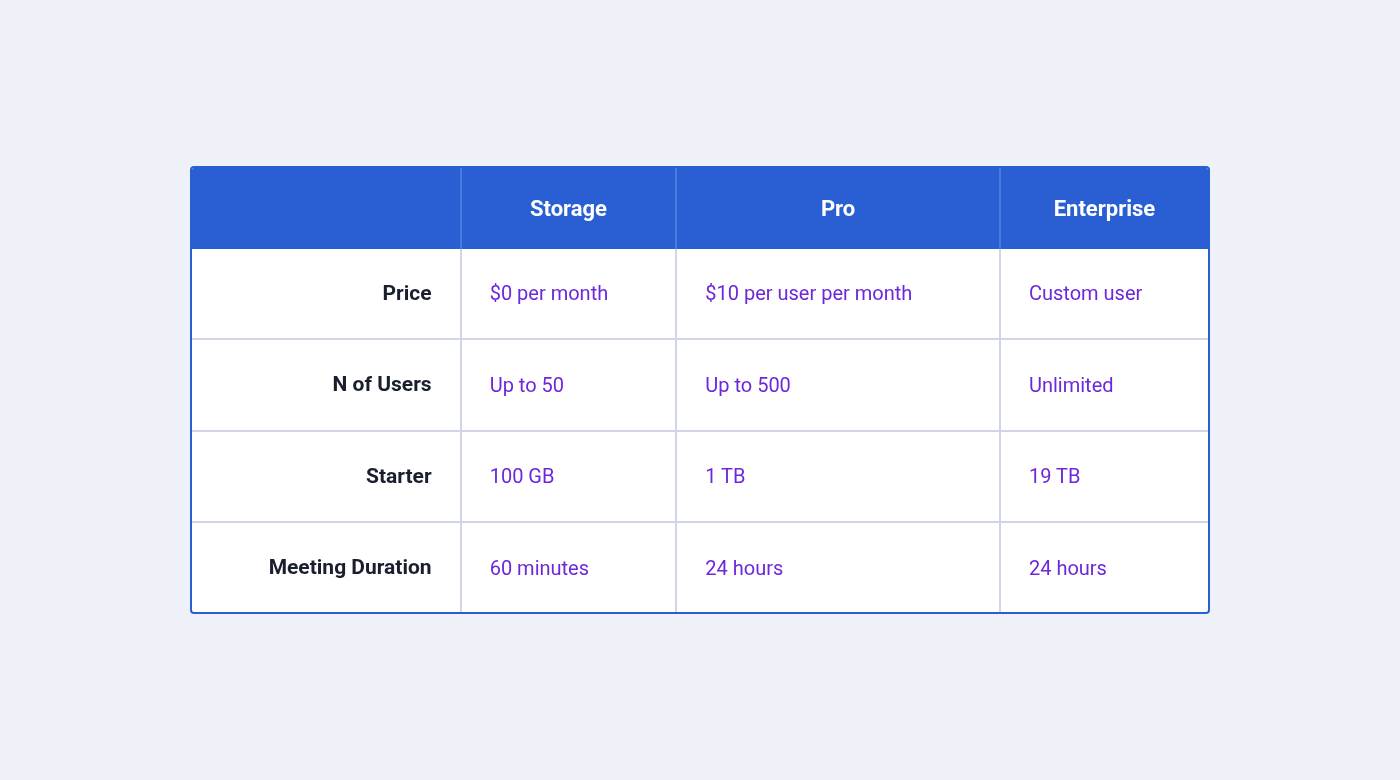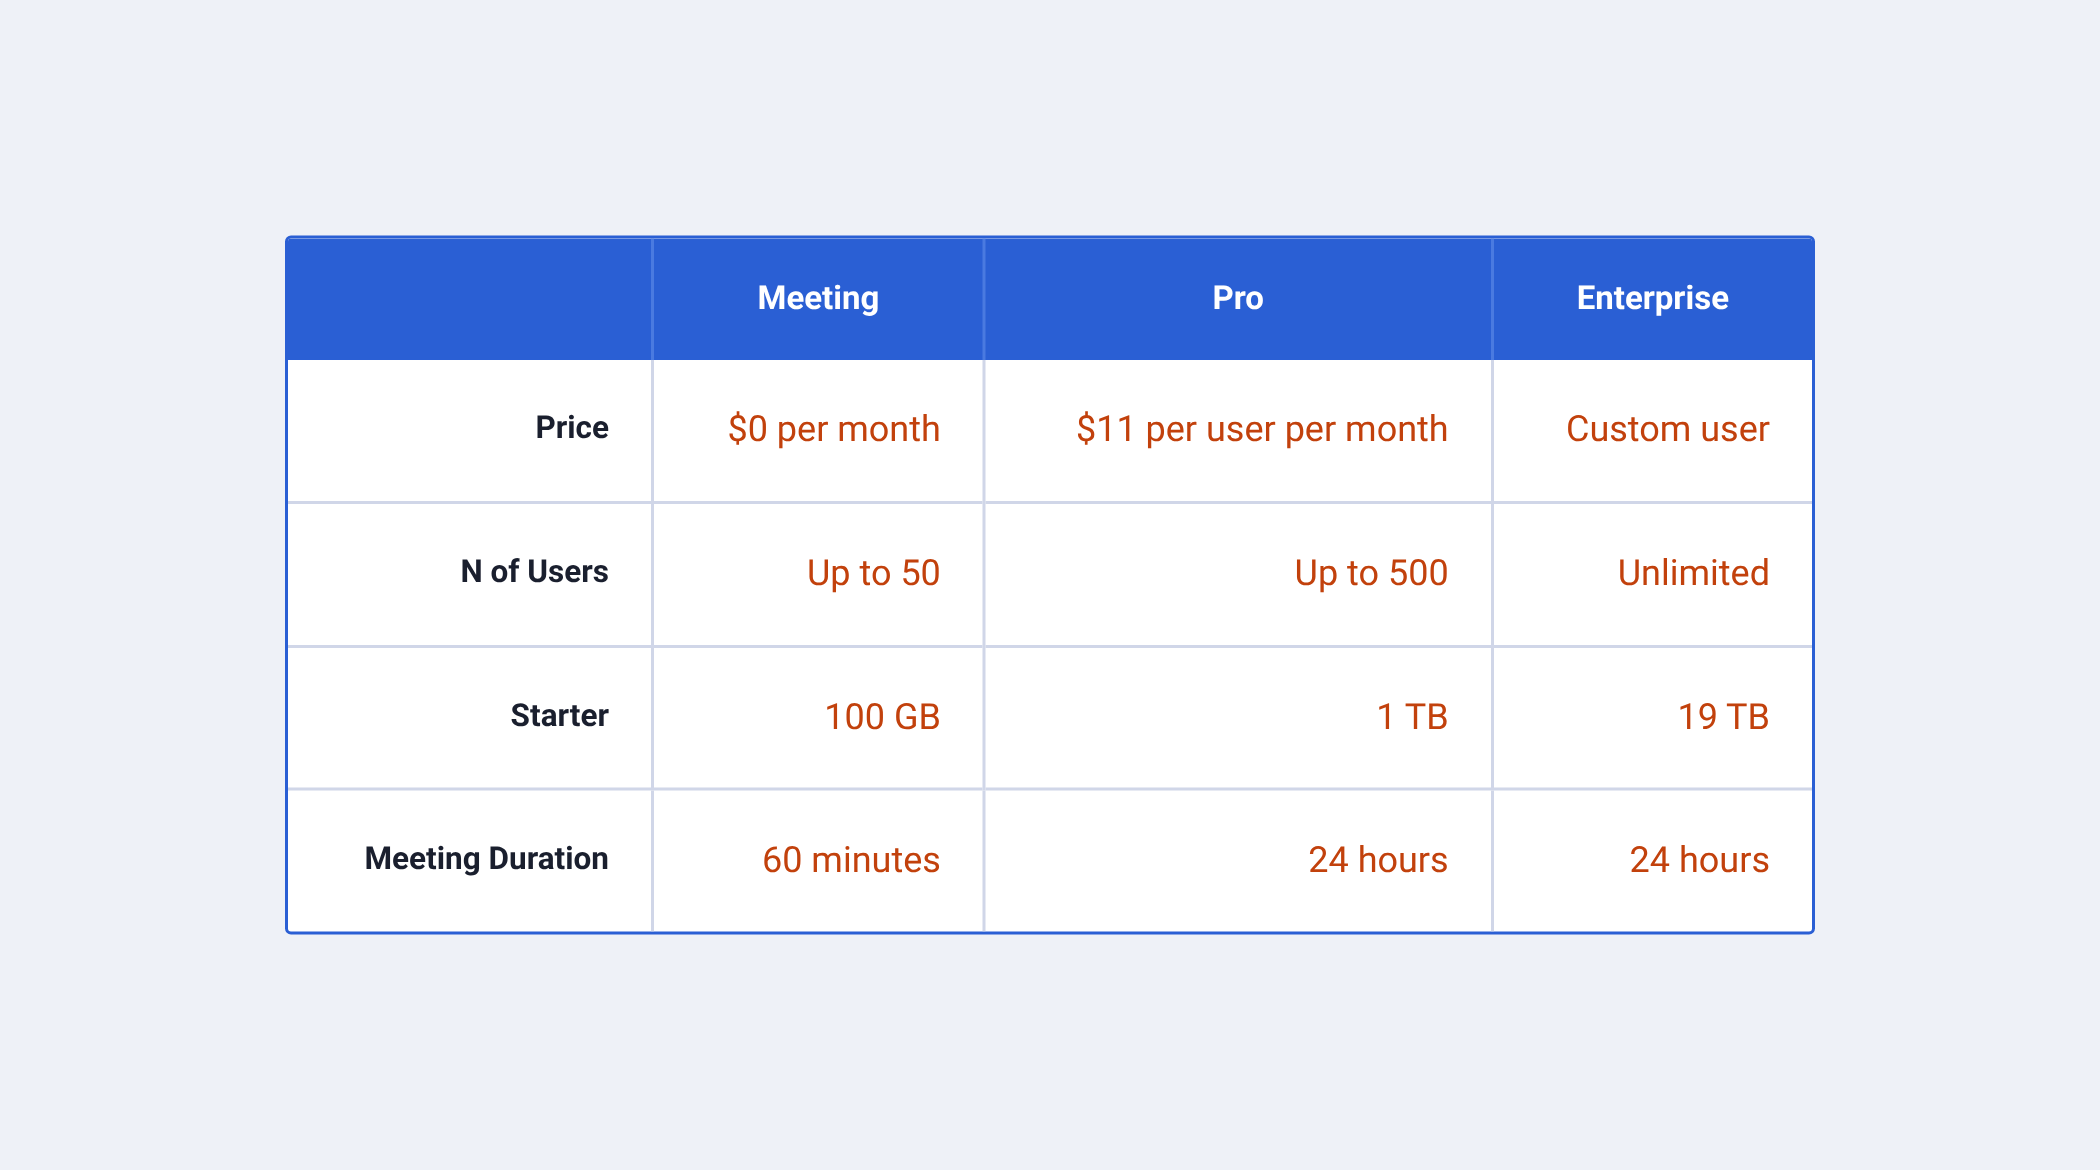--- a/index.html
+++ b/index.html
@@ -55,23 +55,23 @@
     tbody tr {
       border-bottom: 2px solid #d0d6e8;
     }
 
     tbody tr:last-child {
       border-bottom: none;
     }
 
     tbody td {
       padding: 30px 28px;
-      text-align: right;
-      font-size: 24px;
-      color: #c2410c;
+      text-align: left;
+      font-size: 20px;
+      color: #6d28d9;
       border-right: 2px solid #d0d6e8;
       vertical-align: middle;
       line-height: 1.4;
     }
 
     tbody td:last-child {
       border-right: none;
     }
 
     tbody td:first-child {
@@ -82,30 +82,30 @@
     }
   </style>
 </head>
 <body>
 
 <div class="table-wrapper">
   <table>
     <thead>
       <tr>
         <th></th>
-        <th>Meeting</th>
+        <th>Storage</th>
         <th>Pro</th>
         <th>Enterprise</th>
       </tr>
     </thead>
     <tbody id="table-body">
     <tr>
           <td>Price</td>
           <td>$0 per month</td>
-          <td>$11 per user per month</td>
+          <td>$10 per user per month</td>
           <td>Custom user</td>
         </tr>
         <tr>
           <td>N of Users</td>
           <td>Up to 50</td>
           <td>Up to 500</td>
           <td>Unlimited</td>
         </tr>
         <tr>
           <td>Starter</td>

